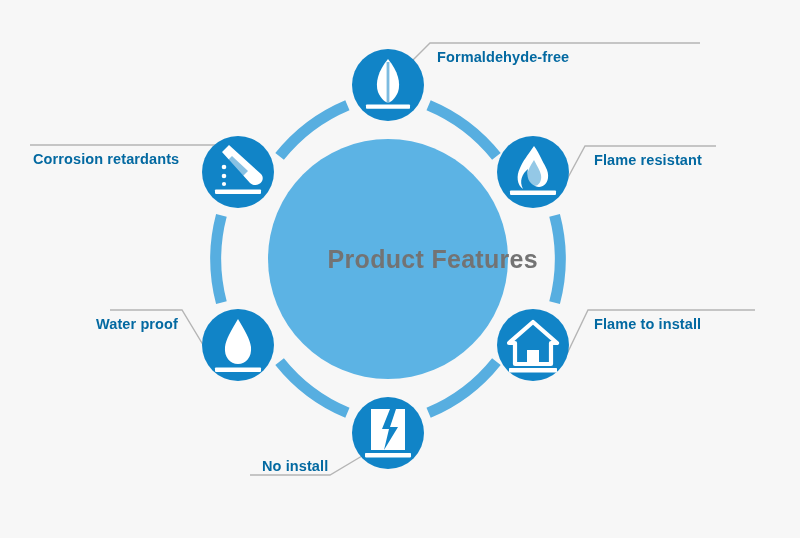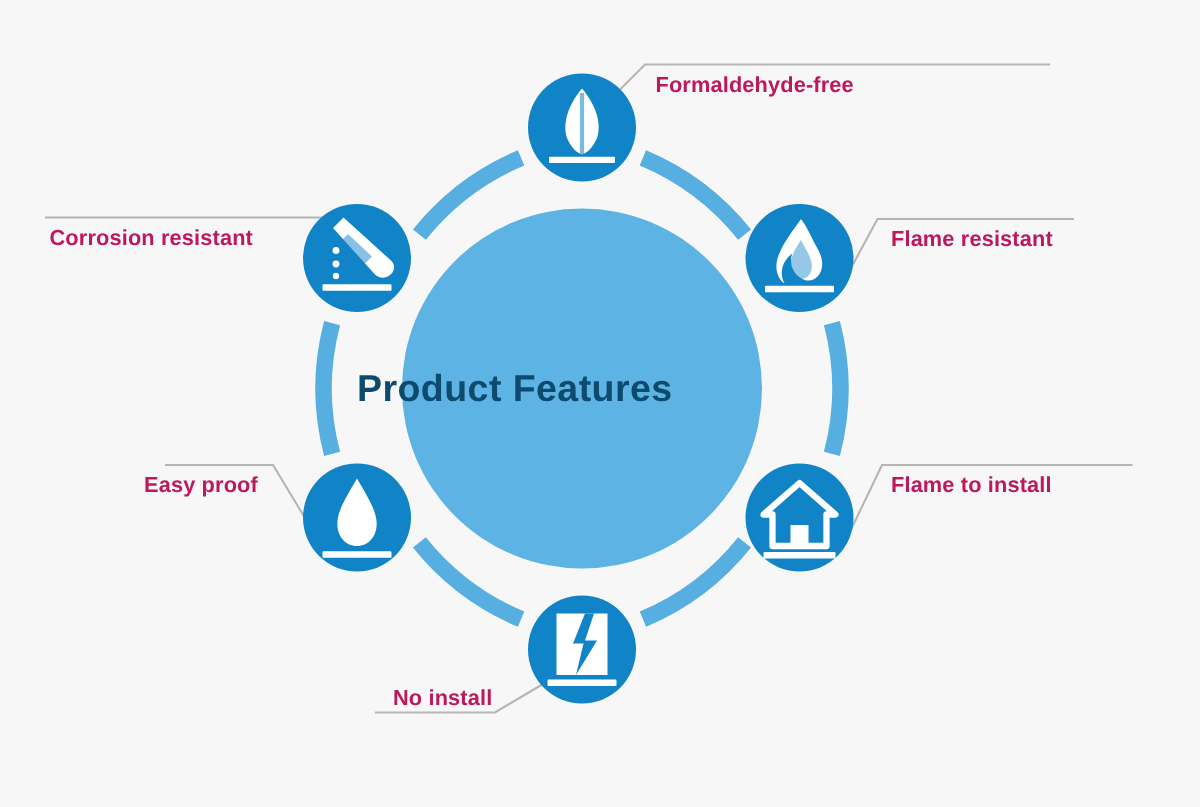--- a/index.html
+++ b/index.html
@@ -24,32 +24,32 @@
     top: 0;
     left: 0;
     width: 800px;
     height: 538px;
   }
   .label-text {
     position: absolute;
     font-family: "Liberation Sans", sans-serif;
     font-size: 14.5px;
     font-weight: bold;
-    color: #be185d;
+    color: #0369a1;
     white-space: nowrap;
     letter-spacing: 0.1px;
   }
   .center-title {
     position: absolute;
     font-family: "Liberation Sans", sans-serif;
     font-size: 25px;
     font-weight: bold;
-    color: #0c4a6e;
+    color: #737373;
     white-space: nowrap;
-    text-align: left;
+    text-align: right;
     width: 300px;
     left: 238px;
     top: 245px;
     letter-spacing: 0.3px;
   }
 </style>
 </head>
 <body>
 
 <div id="infographic">
@@ -160,17 +160,17 @@
   <div class="center-title">Product Features</div>
 
   <div class="label-text" style="left:437px; top:49px;">Formaldehyde-free</div>
 
   <div class="label-text" style="left:594px; top:152px;">Flame resistant</div>
 
   <div class="label-text" style="left:594px; top:316px;">Flame to install</div>
 
   <div class="label-text" style="left:262px; top:458px;">No install</div>
 
-  <div class="label-text" style="left:96px; top:316px;">Easy proof</div>
+  <div class="label-text" style="left:96px; top:316px;">Water proof</div>
 
-  <div class="label-text" style="left:33px; top:151px;">Corrosion resistant</div>
+  <div class="label-text" style="left:33px; top:151px;">Corrosion retardants</div>
 
 </div>
 
 </body></html>

